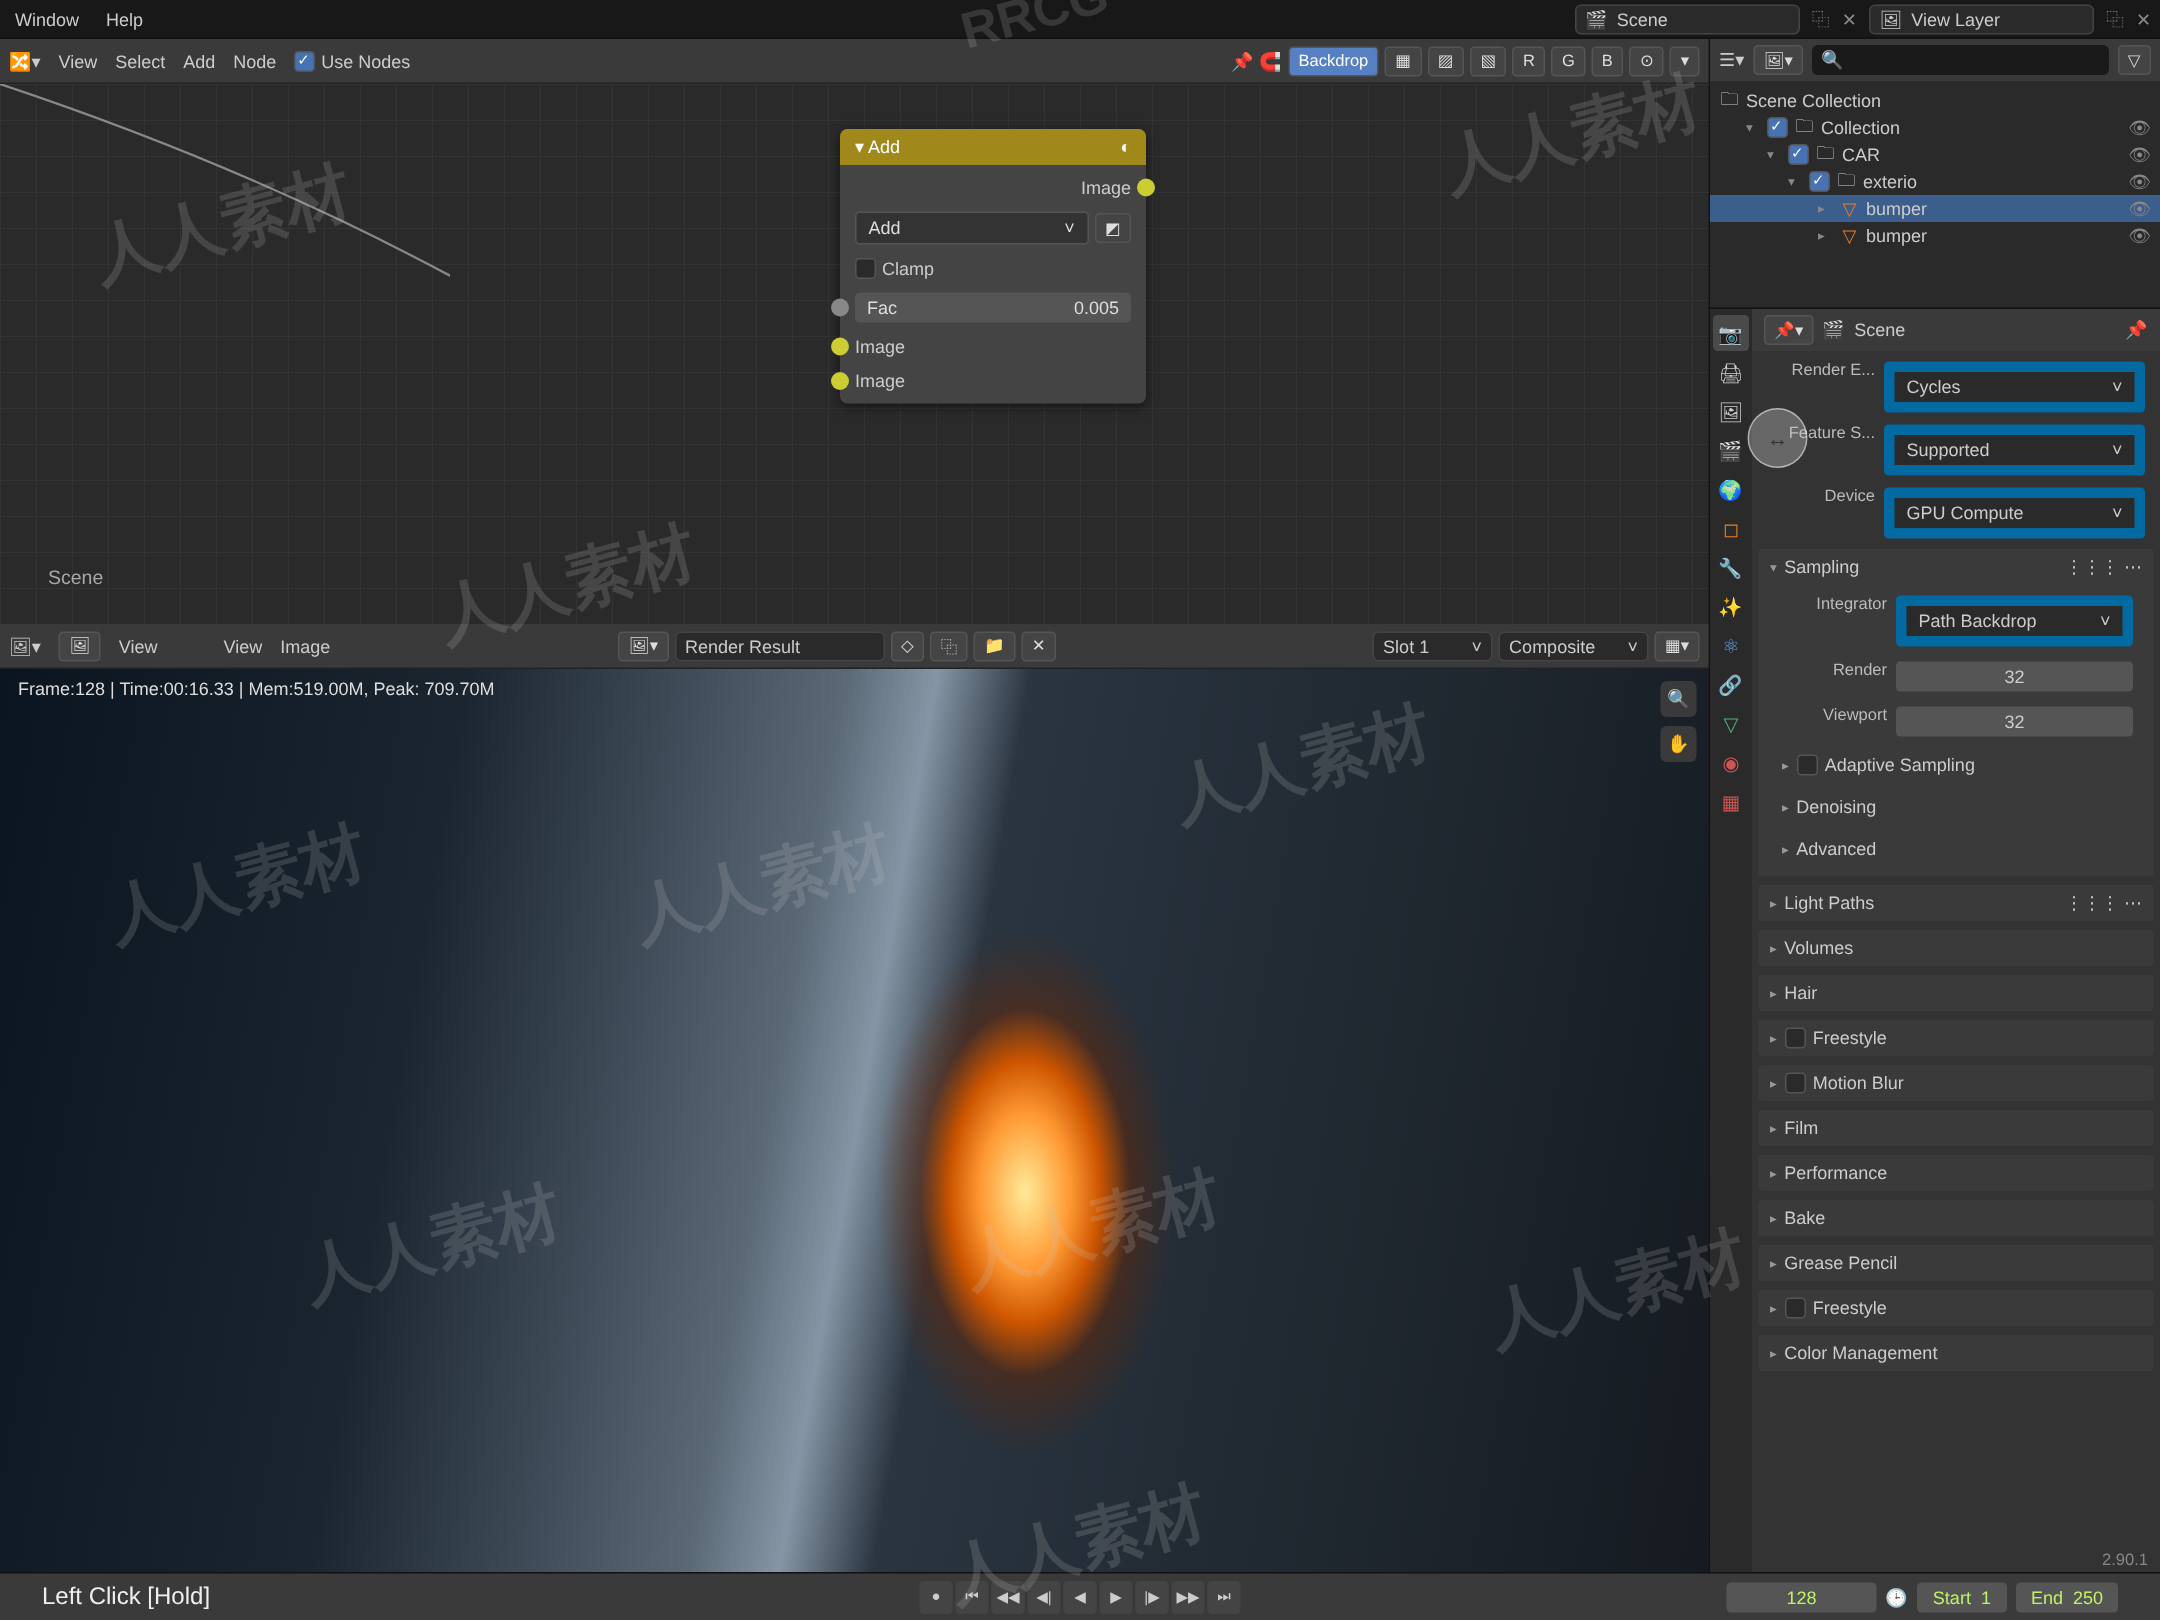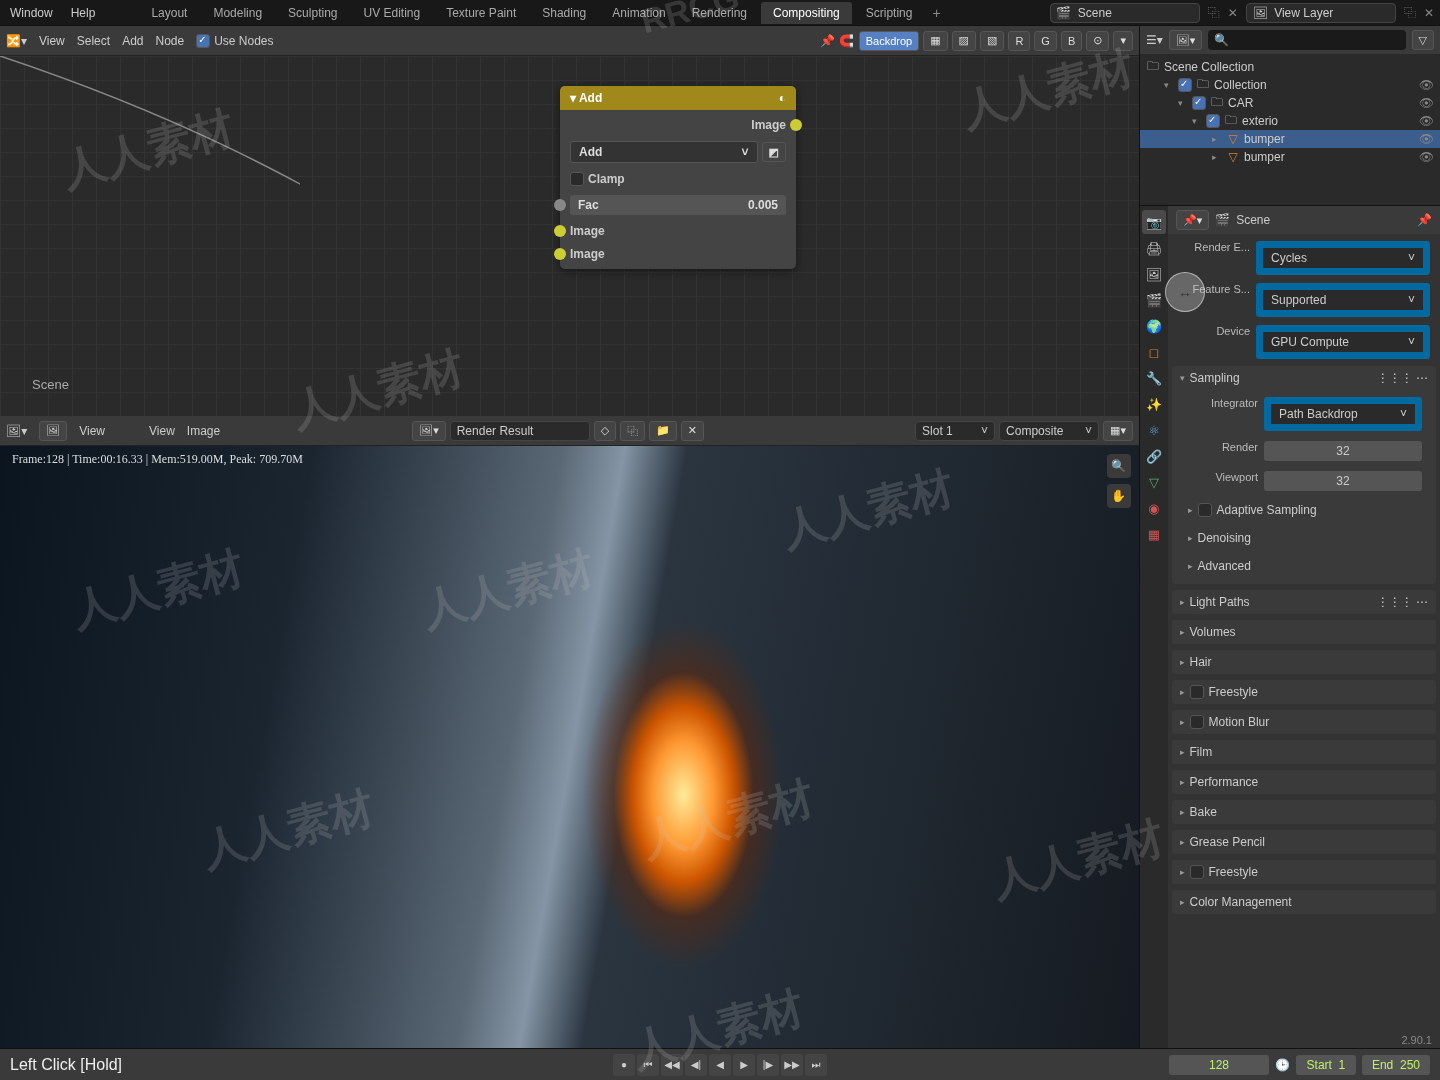--- a/index.html
+++ b/index.html
@@ -17,42 +17,42 @@
 .right-col { width: 300px; display: flex; flex-direction: column; }
 .node-area { position: relative; height: 360px; background: #2a2a2a; background-image: linear-gradient(#333 1px, transparent 1px), linear-gradient(90deg, #333 1px, transparent 1px); background-size: 24px 24px; overflow: hidden; }
 .node-toolbar { display: flex; align-items: center; height: 30px; background: #3a3a3a; padding: 0 6px; gap: 12px; border-bottom: 1px solid #222; }
 .node-toolbar-right { margin-left: auto; display: flex; gap: 4px; align-items: center; }
 .btn-small { background: #444; border: 1px solid #555; border-radius: 3px; padding: 2px 6px; color: #ddd; cursor: pointer; height: 20px; display: inline-flex; align-items: center; font-size: 11px; }
 .btn-blue { background: #5680c2; color: #fff; }
 .checkbox-label { display: flex; align-items: center; gap: 4px; }
 .checkbox { width: 14px; height: 14px; background: #2a2a2a; border: 1px solid #555; border-radius: 3px; }
 .checkbox.checked { background: #4772b3; position: relative; }
 .checkbox.checked::after { content: "✓"; color: #fff; position: absolute; font-size: 10px; top: -1px; left: 1px; }
-.node { position: absolute; background: #444; border-radius: 5px; box-shadow: 0 2px 8px rgba(0,0,0,.5); width: 236px; font-weight: bold; }
+.node { position: absolute; background: #444; border-radius: 5px; box-shadow: 0 2px 8px rgba(0,0,0,.5); width: 204px; }
 .node-header { background: #a0881a; color: #fff; padding: 5px 10px; border-radius: 5px 5px 0 0; display: flex; align-items: center; justify-content: space-between; }
 .node-body { padding: 6px; display: flex; flex-direction: column; gap: 5px; }
 .node-row { display: flex; align-items: center; gap: 4px; padding: 2px 4px; position: relative; }
 .node-row.out { justify-content: flex-end; }
 .socket { width: 12px; height: 12px; border-radius: 50%; position: absolute; }
 .socket.yellow { background: #cccc33; }
 .socket.gray { background: #888; }
 .socket.left { left: -12px; }
 .socket.right { right: -12px; }
 .node-select { background: #333; border: 1px solid #555; border-radius: 3px; padding: 3px 8px; flex: 1; display: flex; justify-content: space-between; color: #ddd; }
 .node-input { background: #555; border-radius: 3px; padding: 3px 8px; flex: 1; display: flex; justify-content: space-between; color: #ddd; }
 .scene-label { position: absolute; left: 32px; bottom: 24px; color: #aaa; font-size: 13px; }
 svg.wires { position: absolute; inset: 0; pointer-events: none; }
 .image-toolbar { display: flex; align-items: center; height: 30px; background: #3a3a3a; padding: 0 6px; gap: 12px; border-bottom: 1px solid #222; }
 .image-toolbar-right { margin-left: auto; display: flex; gap: 4px; align-items: center; }
 .render-viewport { flex: 1; position: relative; background: #181818; overflow: hidden; }
-.render-info { position: absolute; top: 6px; left: 12px; color: #ddd; font-size: 12px; z-index: 2; font-family: Liberation Serif, serif; }
+.render-info { position: absolute; top: 6px; left: 12px; color: #ddd; font-size: 12px; z-index: 2; }
 .render-image { position: absolute; inset: 0; background: radial-gradient(ellipse 200px 350px at 60% 55%, #ffeb99 0%, #ff9933 15%, #cc5500 25%, rgba(100,40,10,0.5) 35%, transparent 50%), linear-gradient(100deg, #0a1520 0%, #1a2530 25%, #5a6875 45%, #8595a5 50%, #2a3540 55%, #151a20 100%); }
 .side-icons { position: absolute; right: 8px; top: 8px; display: flex; flex-direction: column; gap: 6px; }
 .side-icon { width: 24px; height: 24px; background: #3a3a3a; border-radius: 4px; display: flex; align-items: center; justify-content: center; color: #ccc; cursor: pointer; }
-.statusbar { height: 32px; background: #3a3a3a; display: flex; align-items: center; padding: 0 10px; gap: 8px; border-top: 1px solid #111; position: absolute; bottom: 0; left: 0; right: 0; }
+.statusbar { height: 32px; background: #3a3a3a; display: flex; align-items: center; padding: 0 28px; gap: 8px; border-top: 1px solid #111; position: absolute; bottom: 0; left: 0; right: 0; }
 .status-left { font-size: 16px; color: #eee; }
 .timeline-controls { position: absolute; left: 50%; transform: translateX(-50%); display: flex; gap: 2px; }
 .tl-btn { width: 22px; height: 22px; background: #444; border-radius: 3px; display: flex; align-items: center; justify-content: center; cursor: pointer; color: #ccc; font-size: 10px; }
 .status-right { margin-left: auto; display: flex; gap: 6px; align-items: center; }
 .num-field { background: #555; border-radius: 3px; padding: 3px 10px; color: #bef264; min-width: 60px; text-align: center; }
 .version-tag { position: absolute; right: 8px; bottom: 34px; color: #888; font-size: 11px; }
 .outliner { background: #2a2a2a; height: 180px; display: flex; flex-direction: column; border-bottom: 1px solid #111; }
 .outliner-header { height: 28px; background: #3a3a3a; display: flex; align-items: center; padding: 0 6px; gap: 6px; }
 .outliner-search { flex: 1; background: #1a1a1a; border-radius: 4px; height: 20px; display: flex; align-items: center; padding: 0 6px; }
 .outliner-tree { padding: 4px 0; font-size: 12px; overflow: hidden; flex: 1; }
@@ -81,33 +81,20 @@
 .wm { position: absolute; color: rgba(200,200,200,0.18); font-size: 44px; font-weight: bold; transform: rotate(-15deg); pointer-events: none; font-family: "Microsoft YaHei", sans-serif; }
 </style>
 </head>
 <body>
 
 <div class="topbar">
   <div class="topbar-menu">
     <span>Window</span>
     <span>Help</span>
   </div>
-  <div class="workspace-tabs">
-    <span class="ws-tab">Layout</span>
-    <span class="ws-tab">Modeling</span>
-    <span class="ws-tab">Sculpting</span>
-    <span class="ws-tab">UV Editing</span>
-    <span class="ws-tab">Texture Paint</span>
-    <span class="ws-tab">Shading</span>
-    <span class="ws-tab">Animation</span>
-    <span class="ws-tab">Rendering</span>
-    <span class="ws-tab active">Compositing</span>
-    <span class="ws-tab">Scripting</span>
-    <span class="ws-add">+</span>
-  </div>
   <div style="margin-left:auto;display:flex;gap:8px;align-items:center">
     <div class="header-field" style="width:150px">
       <span>🎬</span>
       <span>Scene</span>
     </div>
     <span style="color:#888">⿻</span>
     <span style="color:#888">✕</span>
     <div class="header-field" style="width:150px">
       <span>🖼</span>
       <span>View Layer</span>

